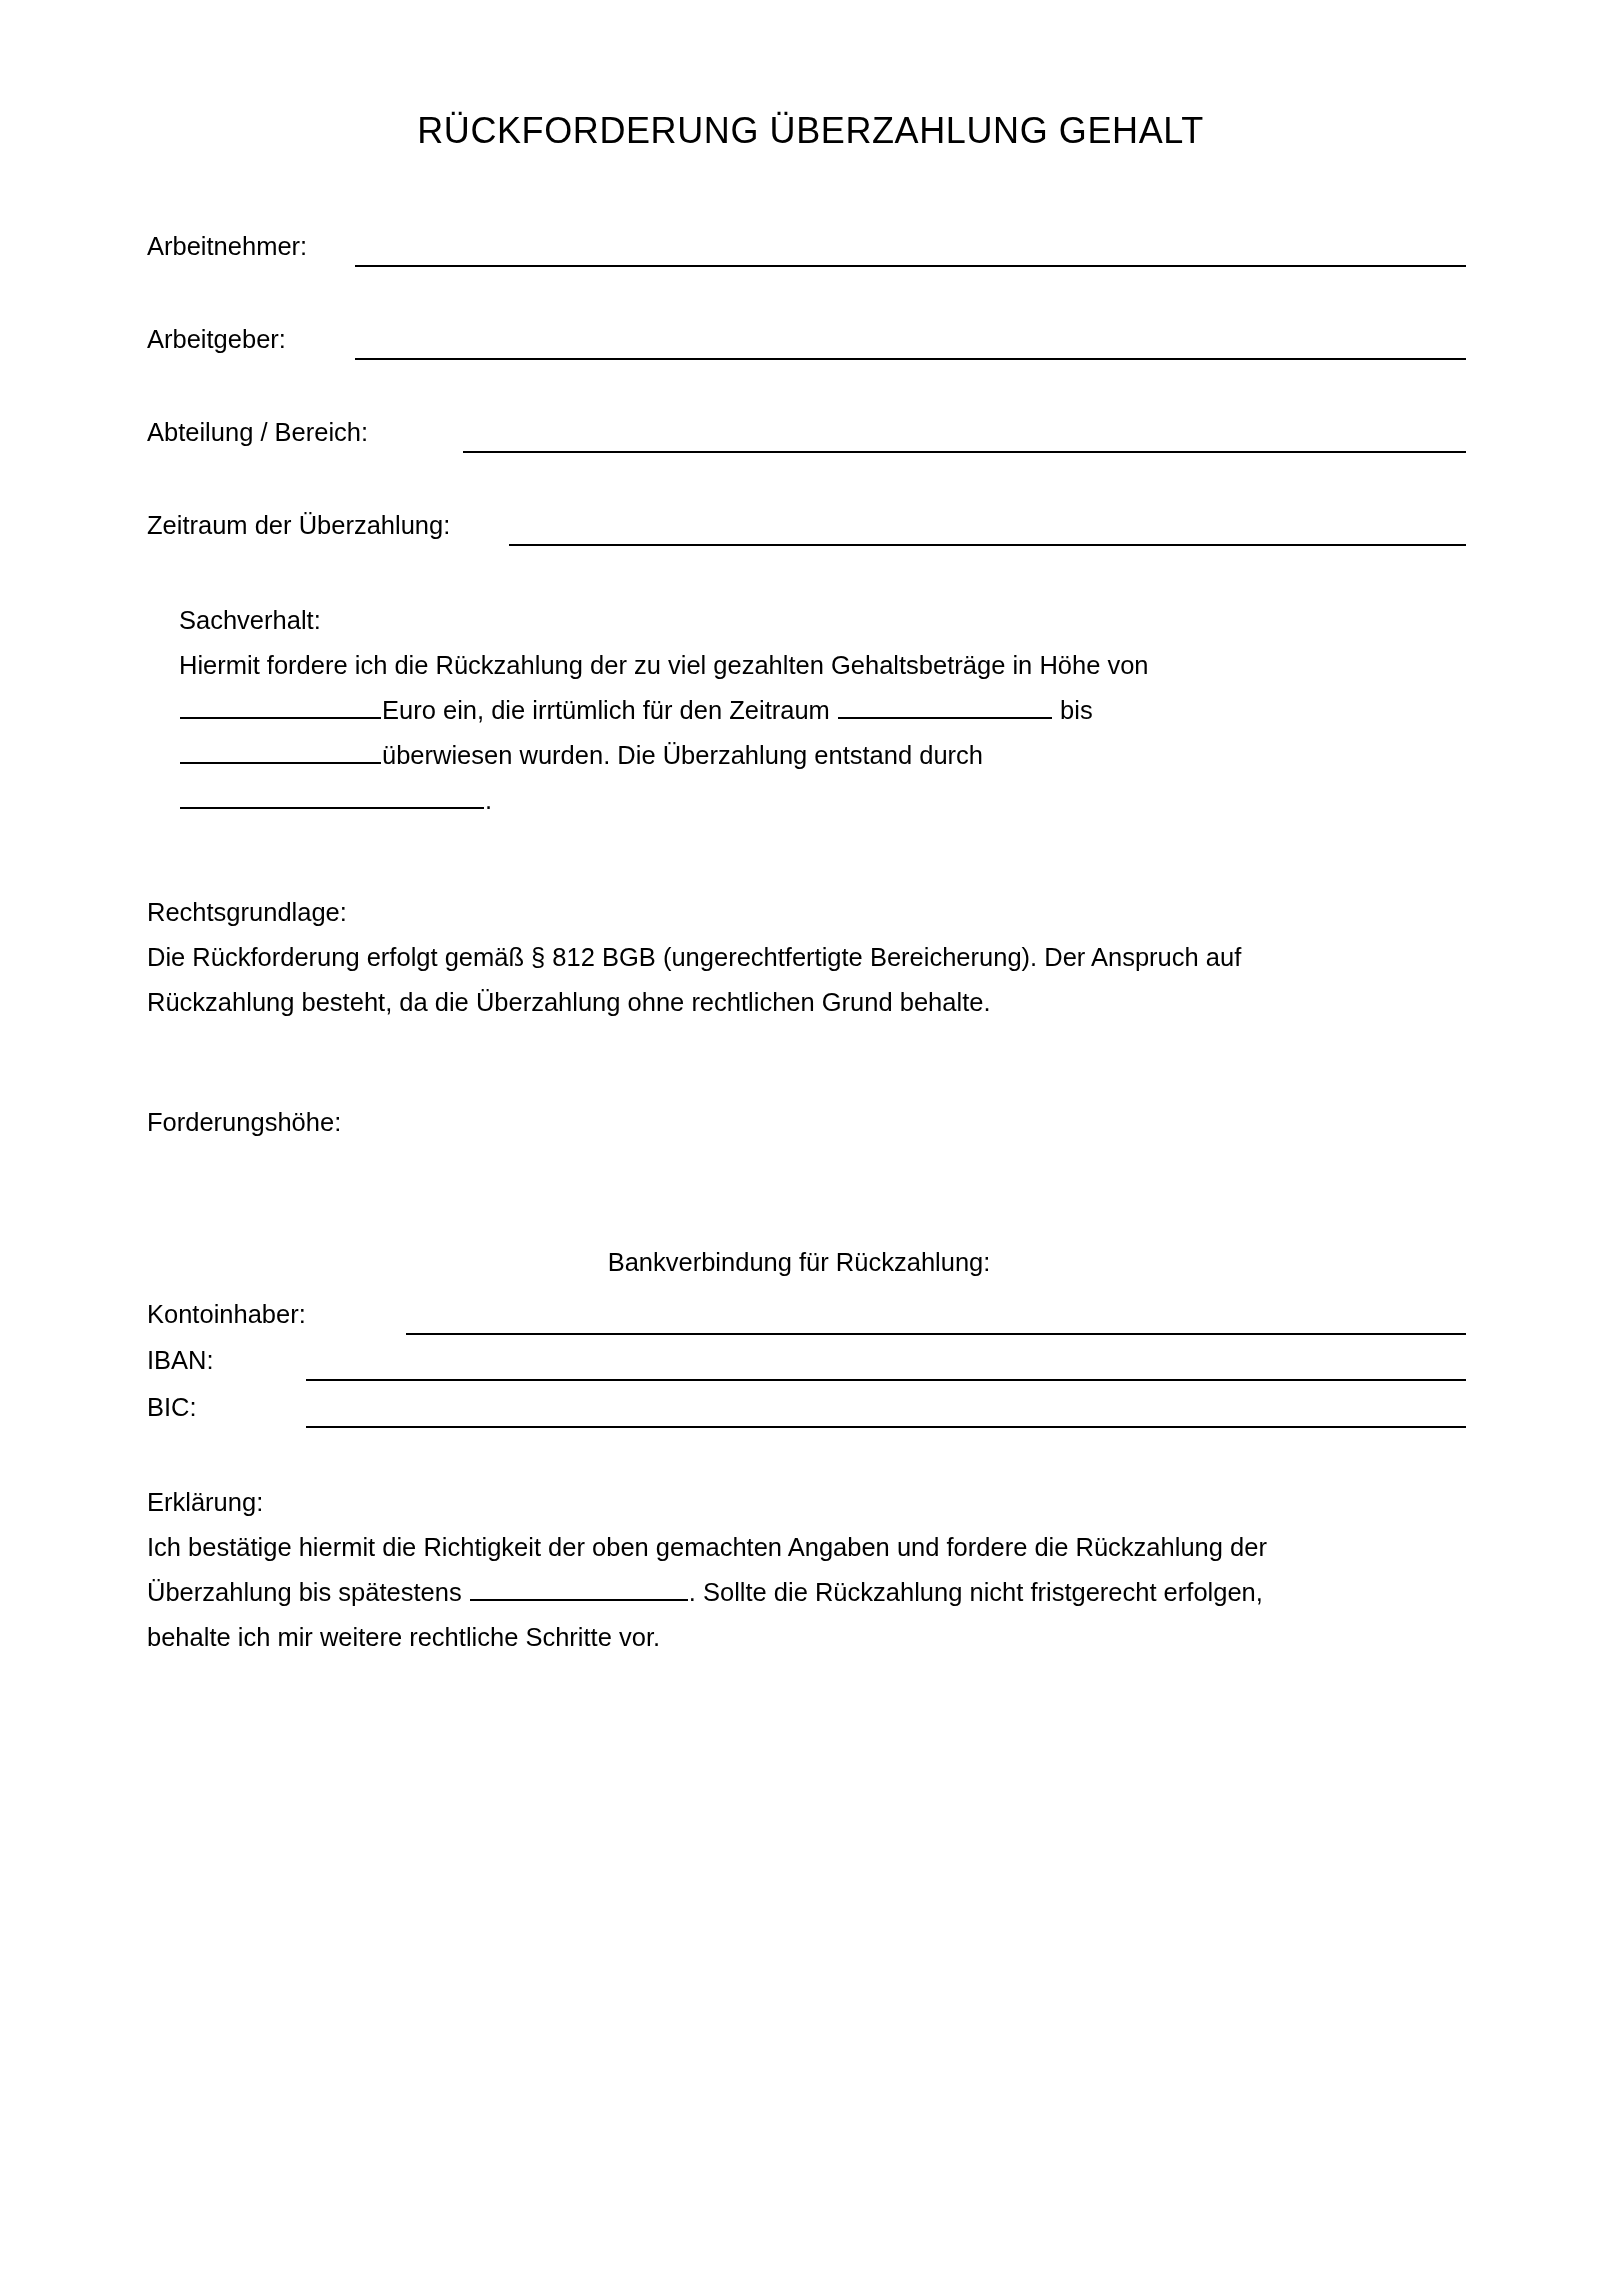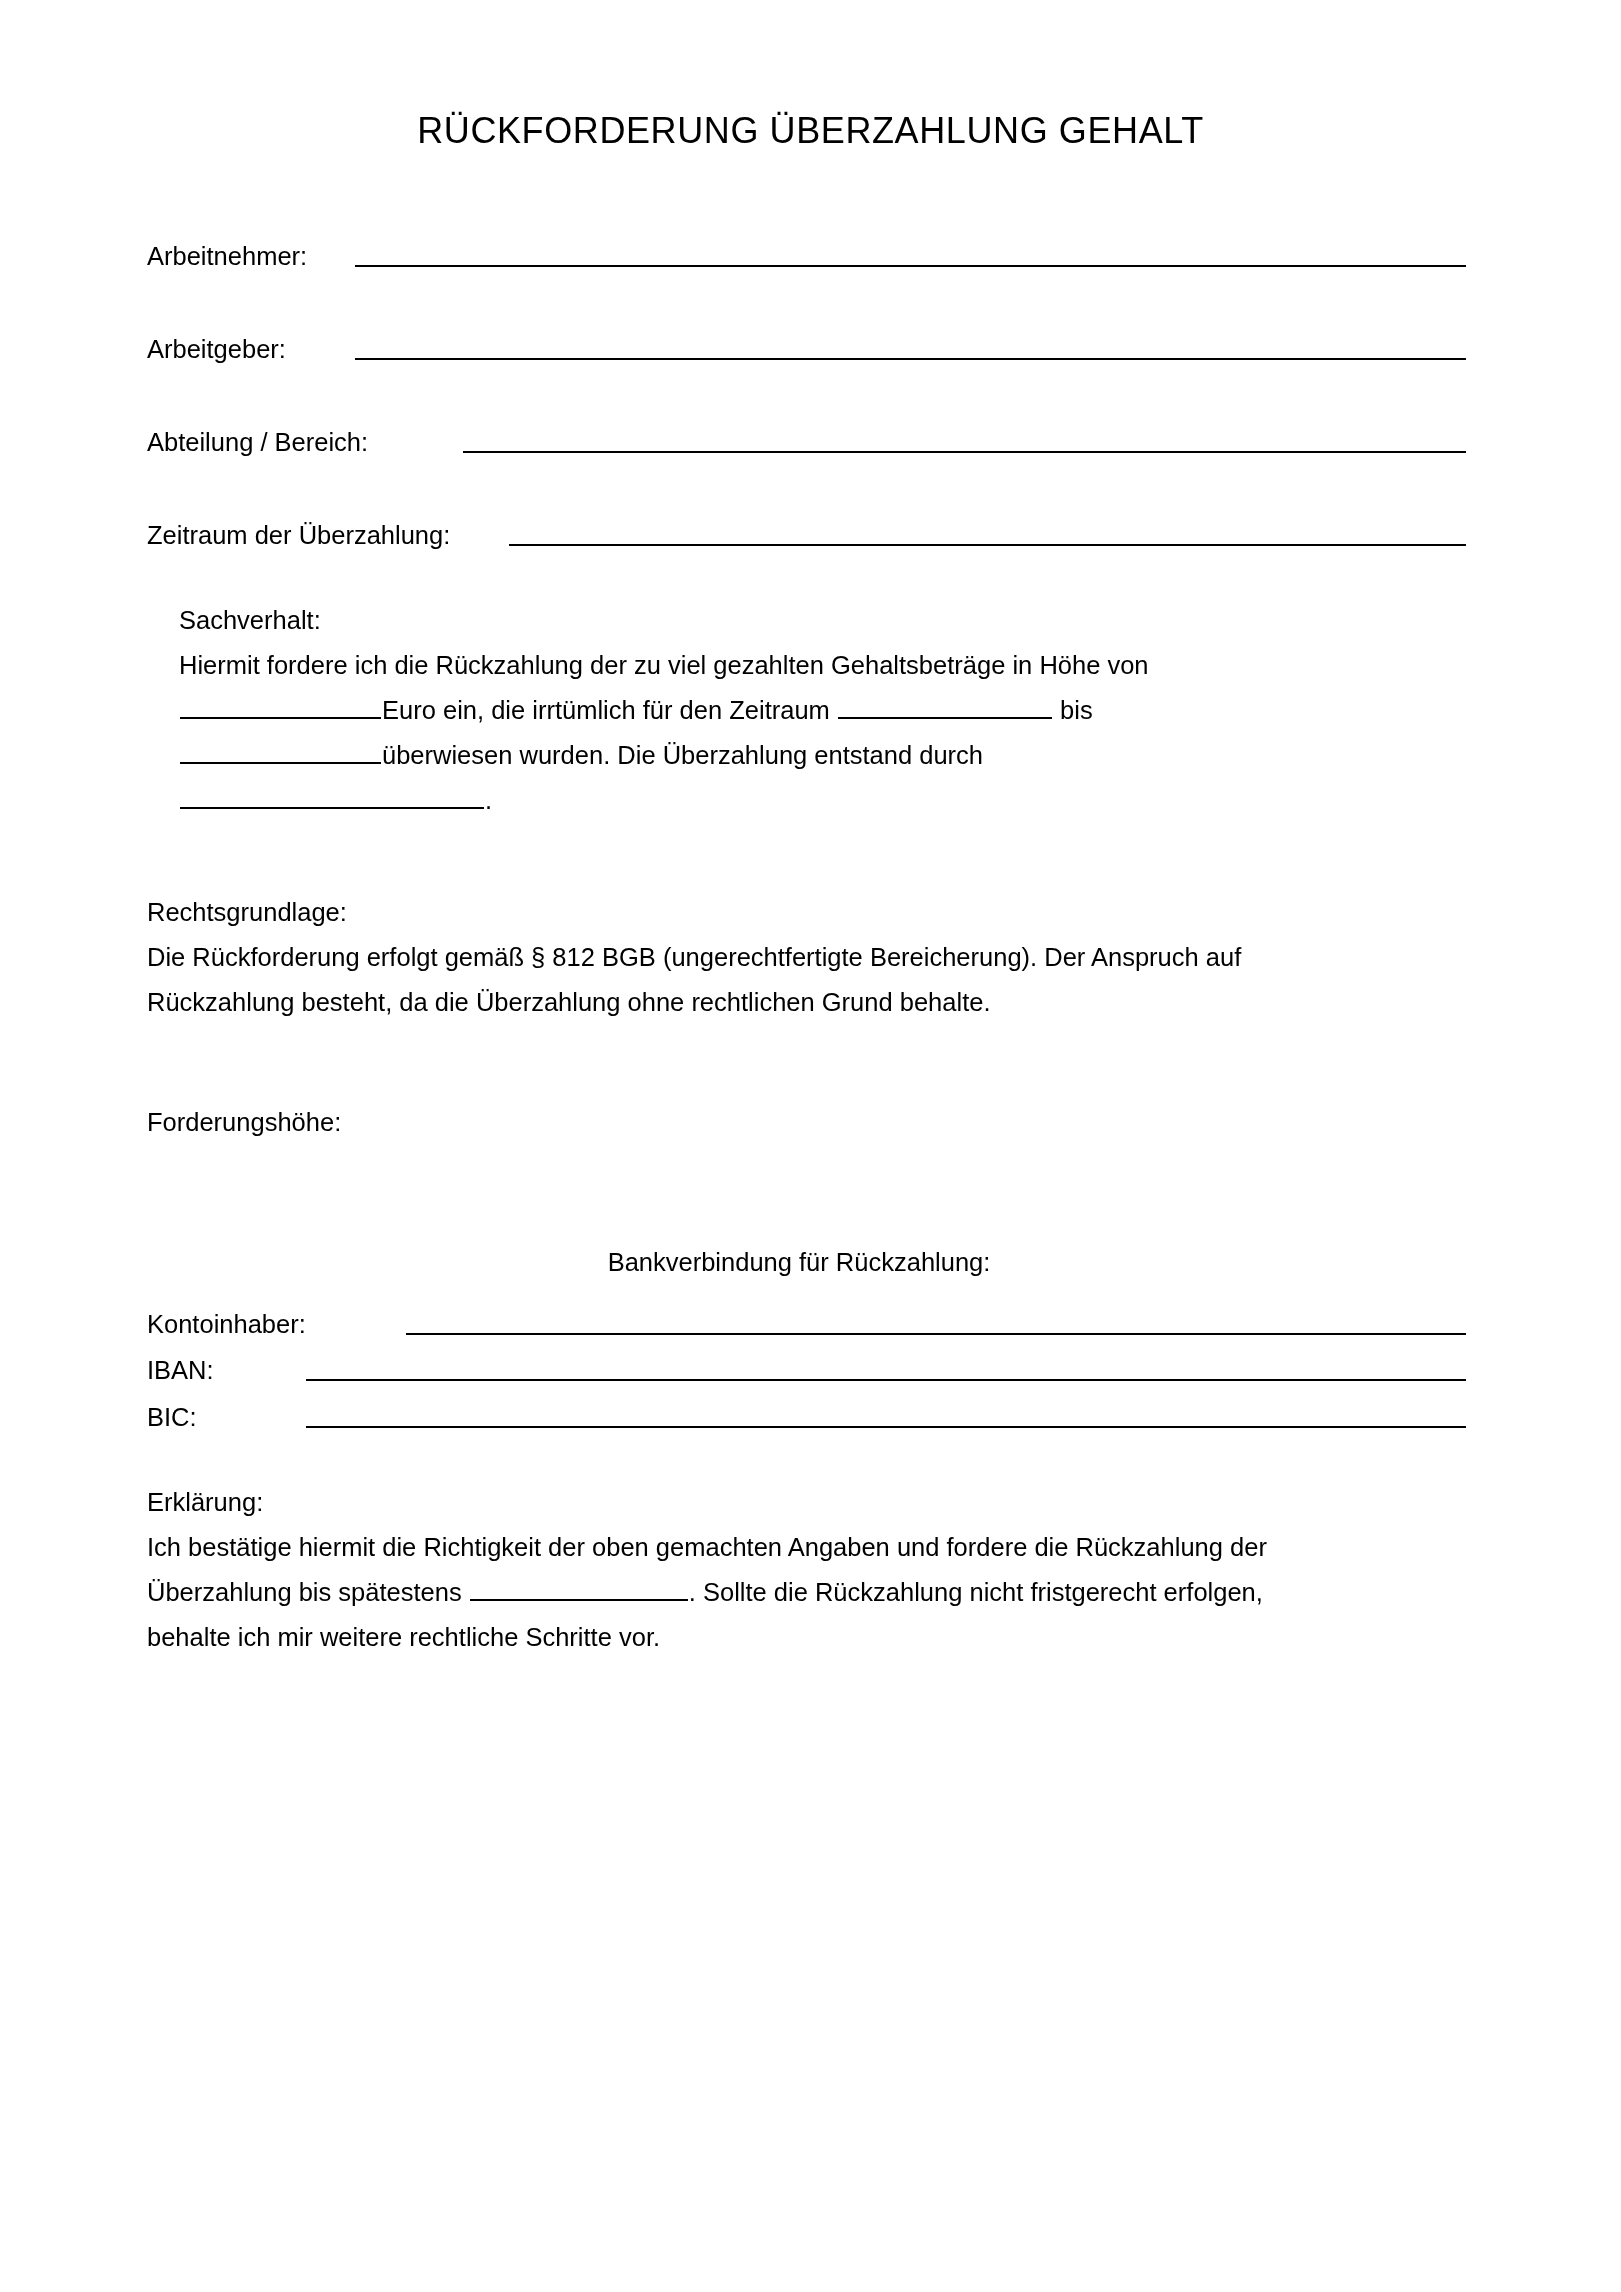--- a/index.html
+++ b/index.html
@@ -39,21 +39,21 @@
   
   .field-row {
     position: absolute;
     left: 147px;
     width: 1333px;
     height: 39px;
   }
   .field-label {
     position: absolute;
     left: 0;
-    top: 12px;
+    top: 2px;
     font-size: 25.5px;
     line-height: 33px;
     white-space: nowrap;
   }
   .field-rule {
     position: absolute;
     right: 13.7px;
     bottom: 0;
     height: 0;
     border-bottom: 2.9px solid #000000;

